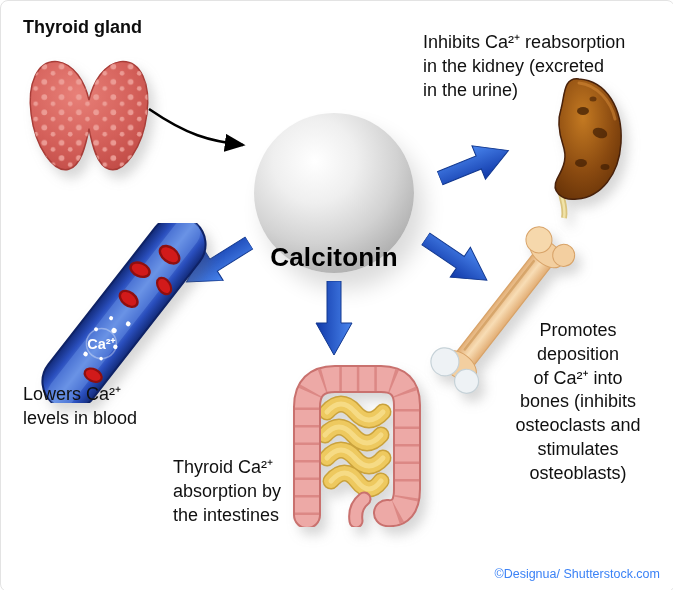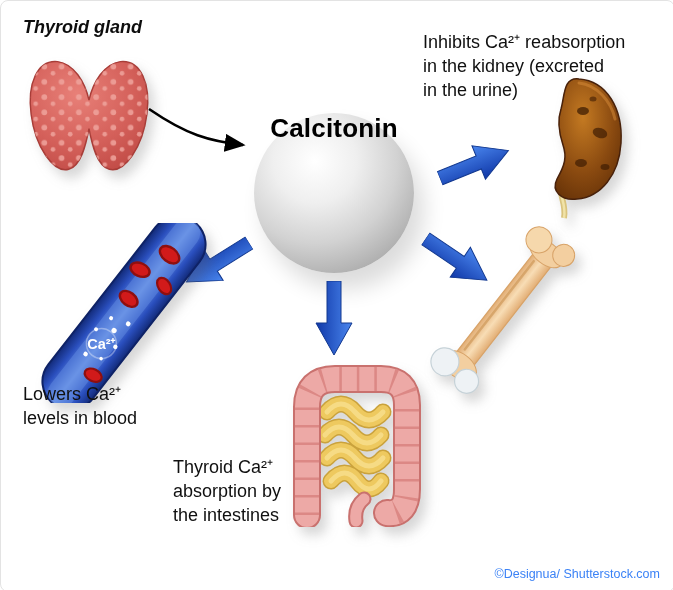--- a/index.html
+++ b/index.html
@@ -4,33 +4,33 @@
 <style>
   html,body{margin:0;padding:0;background:#ffffff;}
   .canvas{
     position:relative;width:673px;height:590px;background:#ffffff;
     border:1px solid #e3e3e3;border-radius:8px;overflow:hidden;
     font-family:"Liberation Sans",sans-serif;color:#111;
   }
   .abs{position:absolute;}
   .page-title{
     position:absolute;left:22px;top:16px;
-    font-size:18px;font-weight:bold;color:#0d0d0d;font-style:italic;
+    font-size:18px;font-weight:bold;color:#0d0d0d;
   }
   .label{
     position:absolute;white-space:pre-line;
     font-size:18px;line-height:1.32;color:#101010;
   }
   .label.centered{text-align:center;}
   .sphere{
     position:absolute;left:253px;top:112px;width:160px;height:160px;
     border-radius:50%;
     background:radial-gradient(circle at 38% 30%, #ffffff 0%, #efefef 28%, #d2d2d2 55%, #adadad 80%, #949494 100%);
     box-shadow:10px 16px 22px rgba(0,0,0,0.14);
-    display:flex;align-items:flex-start;justify-content:center;
+    display:flex;align-items:flex-end;justify-content:center;
   }
   .sphere .hormone{
     font-size:26px;font-weight:bold;color:#000;letter-spacing:.2px;
   }
   .organ{filter:drop-shadow(6px 8px 6px rgba(110,110,110,0.28));}
   .arrow{position:absolute;width:76px;height:40px;transform-origin:50% 50%;}
   .credit{
     position:absolute;right:14px;bottom:10px;
     font-size:12.5px;color:#3b82f6;
   }
@@ -175,16 +175,22 @@
       <ellipse cx="74" cy="30" rx="19" ry="11" fill="#f3cfa0" stroke="#d8a368" stroke-width="1"></ellipse>
       <circle cx="60" cy="24" r="13" fill="#f6d8ac" stroke="#d8a368" stroke-width="1"></circle>
       <circle cx="89" cy="21" r="11" fill="#f3cfa0" stroke="#d8a368" stroke-width="1"></circle>
       <ellipse cx="75" cy="172" rx="19" ry="12" fill="#f3cfa0" stroke="#d8a368" stroke-width="1"></ellipse>
       <circle cx="61" cy="178" r="14" fill="#eef2f5" stroke="#c6d2d8" stroke-width="1.2"></circle>
       <circle cx="90" cy="180" r="12" fill="#eef2f5" stroke="#c6d2d8" stroke-width="1.2"></circle>
       <path d="M69,44 L69,156" stroke="rgba(190,130,60,0.45)" stroke-width="2.5" stroke-linecap="round"></path>
     </g>
   </svg>
 
+  <div class="label centered" style="left:487px;top:318px;width:180px">Promotes
+deposition
+of Ca²⁺ into
+bones (inhibits
+osteoclasts and
+stimulates osteoblasts)</div>
 
   <div class="credit">©Designua/ Shutterstock.com</div>
 
 </div>
 
 </body></html>

